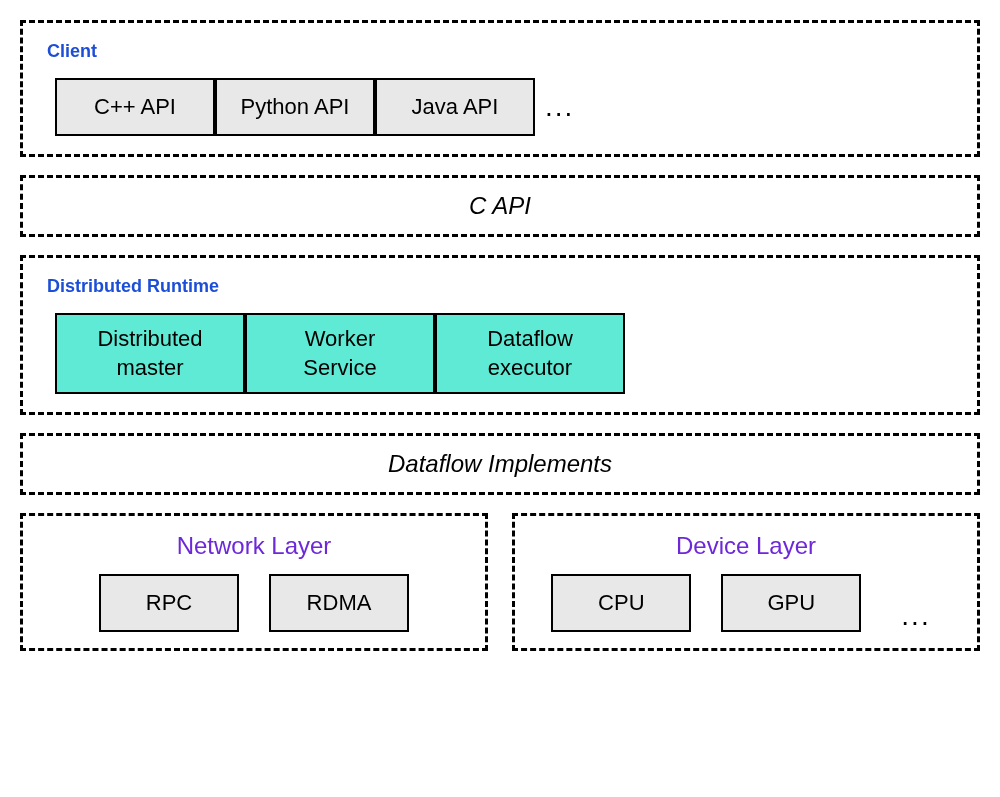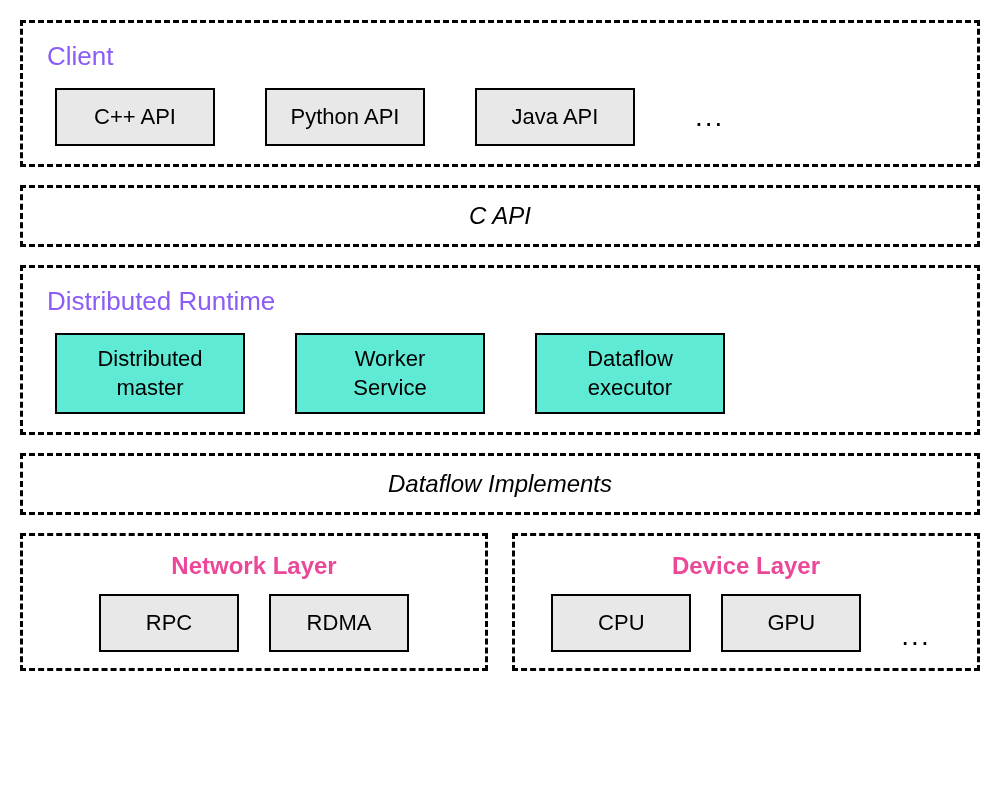--- a/index.html
+++ b/index.html
@@ -18,48 +18,47 @@
       display: flex;
       flex-direction: column;
       gap: 18px;
     }
     .dashed-box {
       border: 3px dashed #000000;
       padding: 18px 24px;
       background: #ffffff;
     }
     .section-title {
-      font-size: 26px;
-      font-weight: 400;
+      font-size: 18px;
+      font-weight: 700;
       margin-bottom: 16px;
-      color: #8b5cf6;
+      color: #1d4ed8;
     }
     .center-title {
       font-size: 24px;
       font-weight: 400;
       text-align: center;
       color: #000000;
       font-style: italic;
     }
     .center-title-top {
       font-size: 24px;
-      font-weight: 700;
+      font-weight: 400;
       text-align: center;
-      color: #ec4899;
+      color: #6d28d9;
       margin-bottom: 14px;
     }
     .thin-box {
       border: 3px dashed #000000;
       padding: 14px 24px;
       background: #ffffff;
     }
     .items-row {
       display: flex;
       align-items: center;
-      gap: 50px;
       padding-left: 8px;
     }
     .items-row-tight {
       display: flex;
       align-items: flex-end;
       gap: 30px;
       justify-content: center;
     }
     .solid-box {
       border: 2px solid #000000;

